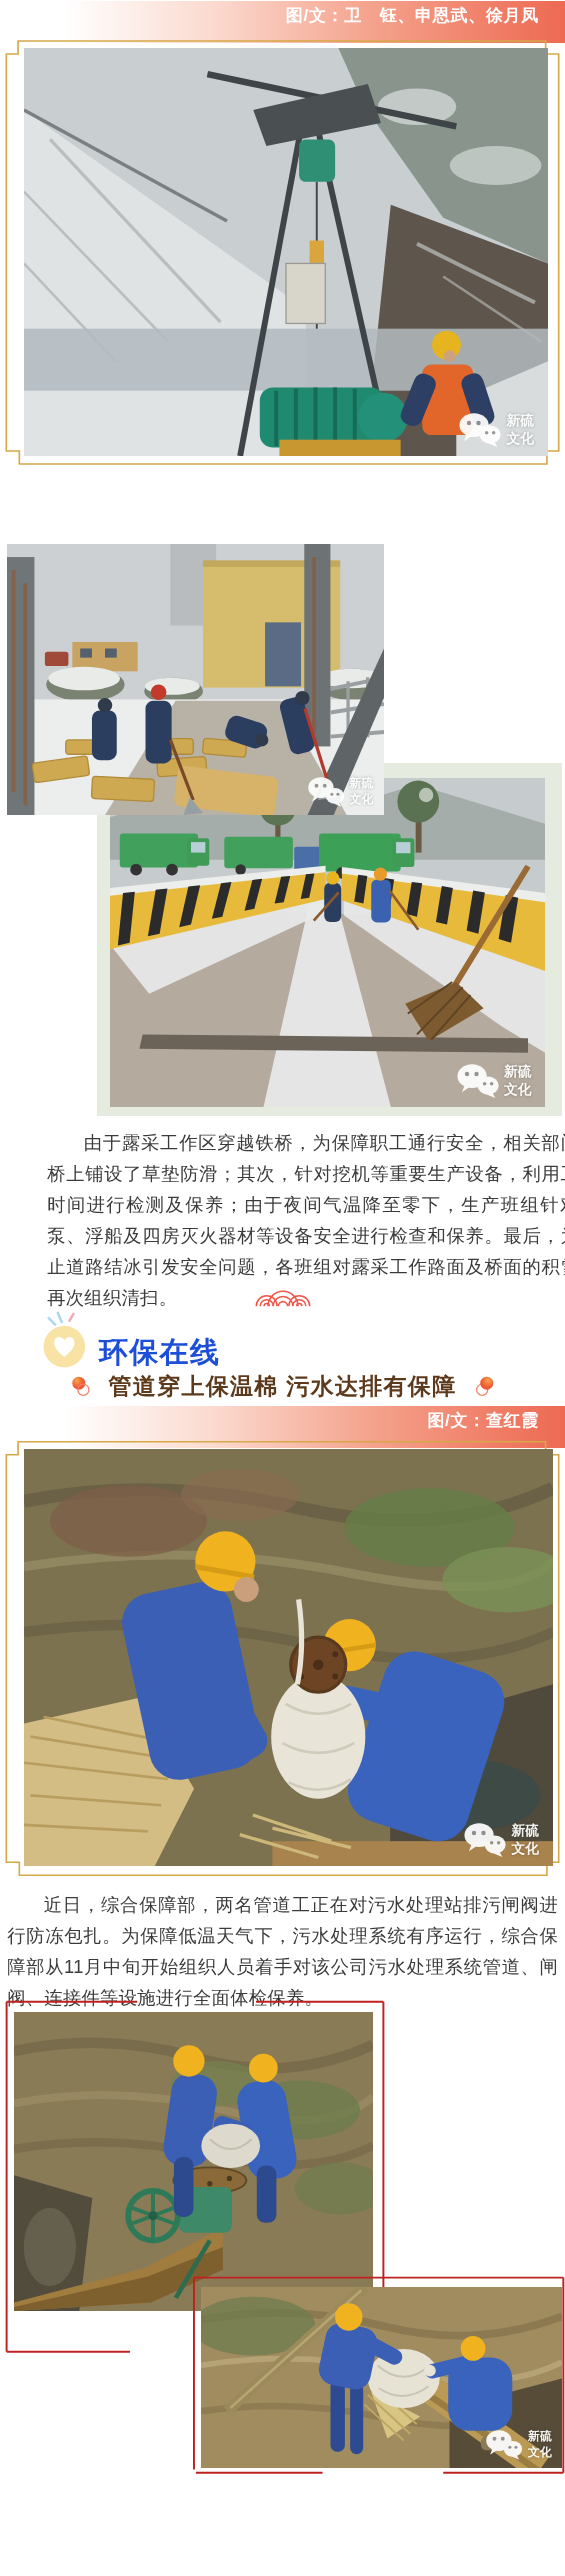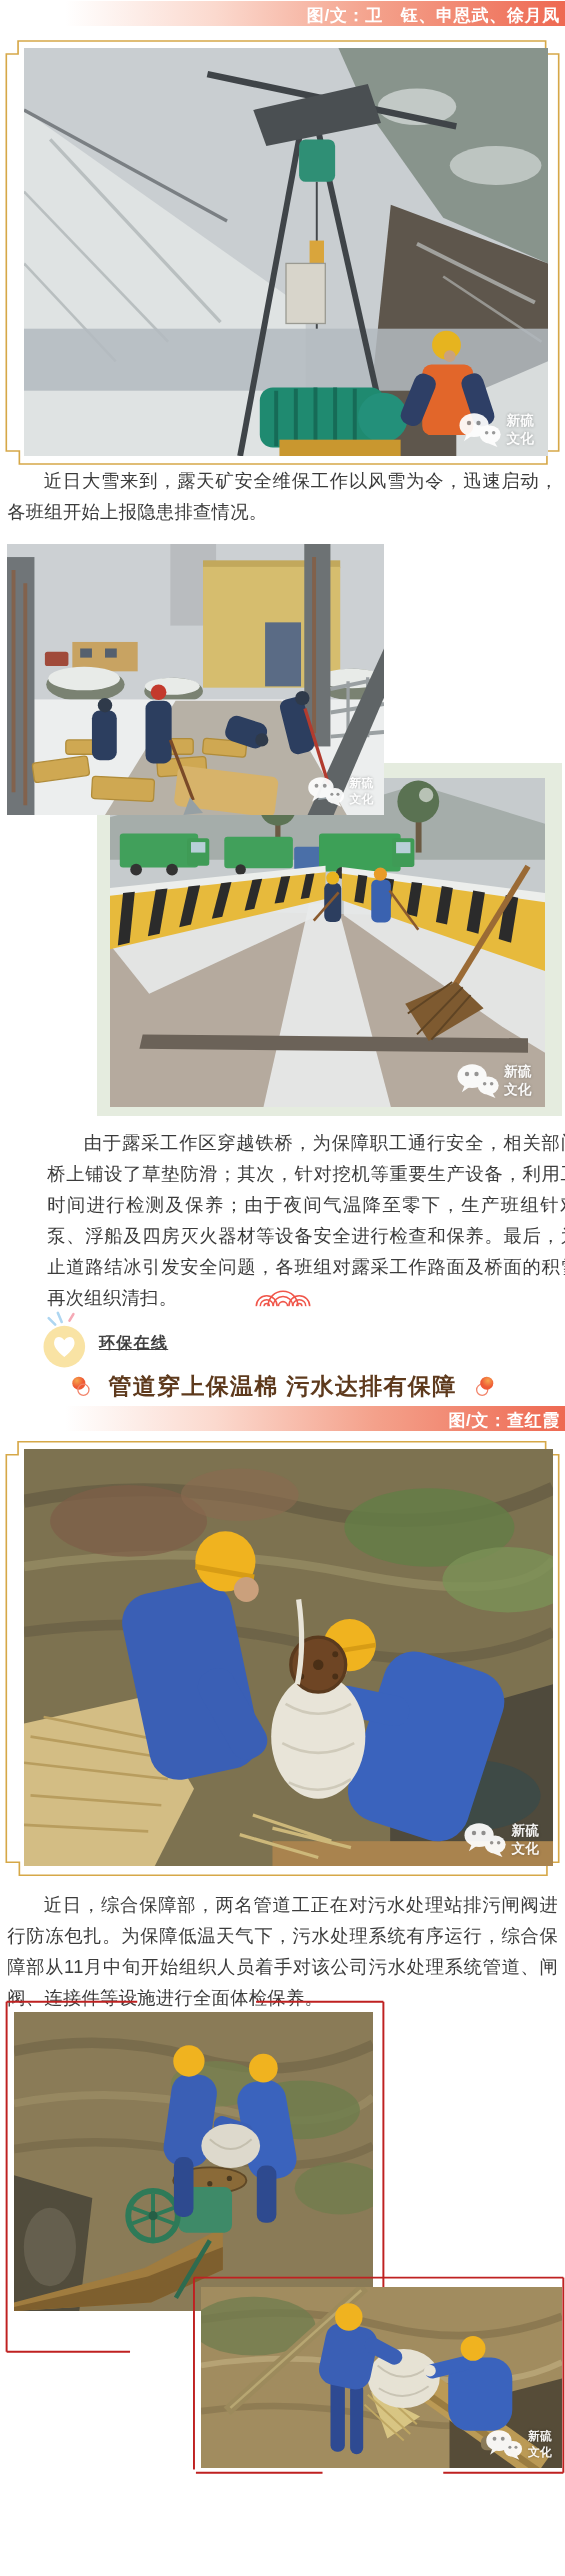--- a/index.html
+++ b/index.html
@@ -1,39 +1,39 @@
 <!DOCTYPE html>
 <html style="font-size:10.5px"><head>
 <meta charset="utf-8">
 <style>
   html,body{margin:0;padding:0;background:#ffffff;}
   .page{position:relative;width:565px;height:2576px;margin:0 auto;background:#fff;
         font-family:"Liberation Sans","DejaVu Sans",sans-serif;overflow:hidden;}
   .abs{position:absolute;}
   
-  .banner{left:65px;width:500px;height:25px;
+  .banner{left:65px;width:500px;height:42px;
           background:linear-gradient(90deg,#ffffff 0%,#fbd9ce 30%,#f4a18b 62%,#ee6952 100%);
           color:#ffffff;font-weight:bold;font-size:17px;line-height:29px;
-          text-align:right;padding-right:5px;box-sizing:border-box;letter-spacing:0.7px;}
+          text-align:right;padding-right:26px;box-sizing:border-box;letter-spacing:0.7px;}
   
   .para{left:7.2px;width:551px;font-size:18.3px;line-height:31px;color:#3b3b3b;
         text-align:justify;text-indent:2em;font-weight:500;letter-spacing:0.3px;}
   
   .photo{overflow:hidden;background:#4d7c0f;}
   .photo svg{display:block;width:100%;height:100%;}
   .frame-svg{pointer-events:none;}
   
   .wm{position:absolute;right:10.5px;bottom:7.8px;display:flex;align-items:center;gap:4.6px;
       color:#ffffff;font-size:13.7px;font-weight:bold;opacity:.93;
       text-shadow:0 0 3.3px rgba(0,0,0,.35);}
   .wm.small{font-size:11.8px;right:7.8px;bottom:6.5px;}
   
   .green-card{background:#e5ecdf;}
   
-  .section-label{font-size:16px;font-weight:bold;color:#404040;letter-spacing:1.3px;text-decoration:underline;}
+  .section-label{font-size:29px;font-weight:bold;color:#1d4ed8;letter-spacing:1.3px;}
   
   .title-row{left:0;width:565px;display:flex;justify-content:center;align-items:center;gap:18.3px;}
   .title-text{font-size:23px;font-weight:bold;color:#5e3a1d;letter-spacing:1.3px;}
 </style>
 </head>
 <body>
 
 <div class="page">
 
   <div class="abs banner" style="top:1.3px;">
@@ -86,21 +86,20 @@
         <circle cx="14" cy="7.5" r="1.5" fill="rgba(60,60,60,.55)"></circle>
         <ellipse cx="22" cy="15.5" rx="7.2" ry="6.2" fill="#ffffff"></ellipse>
         <path d="M25,20.5 L27,24 L21,21.5 Z" fill="#ffffff"></path>
         <circle cx="19.6" cy="14.2" r="1.2" fill="rgba(60,60,60,.55)"></circle>
         <circle cx="24.4" cy="14.2" r="1.2" fill="rgba(60,60,60,.55)"></circle>
       </svg>
       <span>新硫文化</span>
     </div>
   </div>
 
-  <div class="abs para" style="top:465px;">近日大雪来到，露天矿安全维保工作以风雪为令，迅速启动，各班组开始上报隐患排查情况。</div>
 
   <div class="abs green-card" style="left:97px;top:763px;width:465px;height:353px;"></div>
 
   <div class="abs photo" style="left:110px;top:778px;width:435px;height:329px;">
     <svg viewBox="0 0 666 503" preserveAspectRatio="none">
       <rect x="0" y="0" width="666" height="503" fill="#c6cbcd"></rect>
       <path d="M0,60 L140,20 L320,55 L470,10 L666,70 L666,125 L0,125 Z" fill="#9aa39e" opacity=".75"></path>
       <rect x="253" y="55" width="8" height="62" fill="#6b5a43"></rect>
       <circle cx="257" cy="45" r="28" fill="#5c7354"></circle>
       <circle cx="247" cy="38" r="10" fill="#dfe4df" opacity=".7"></circle>

